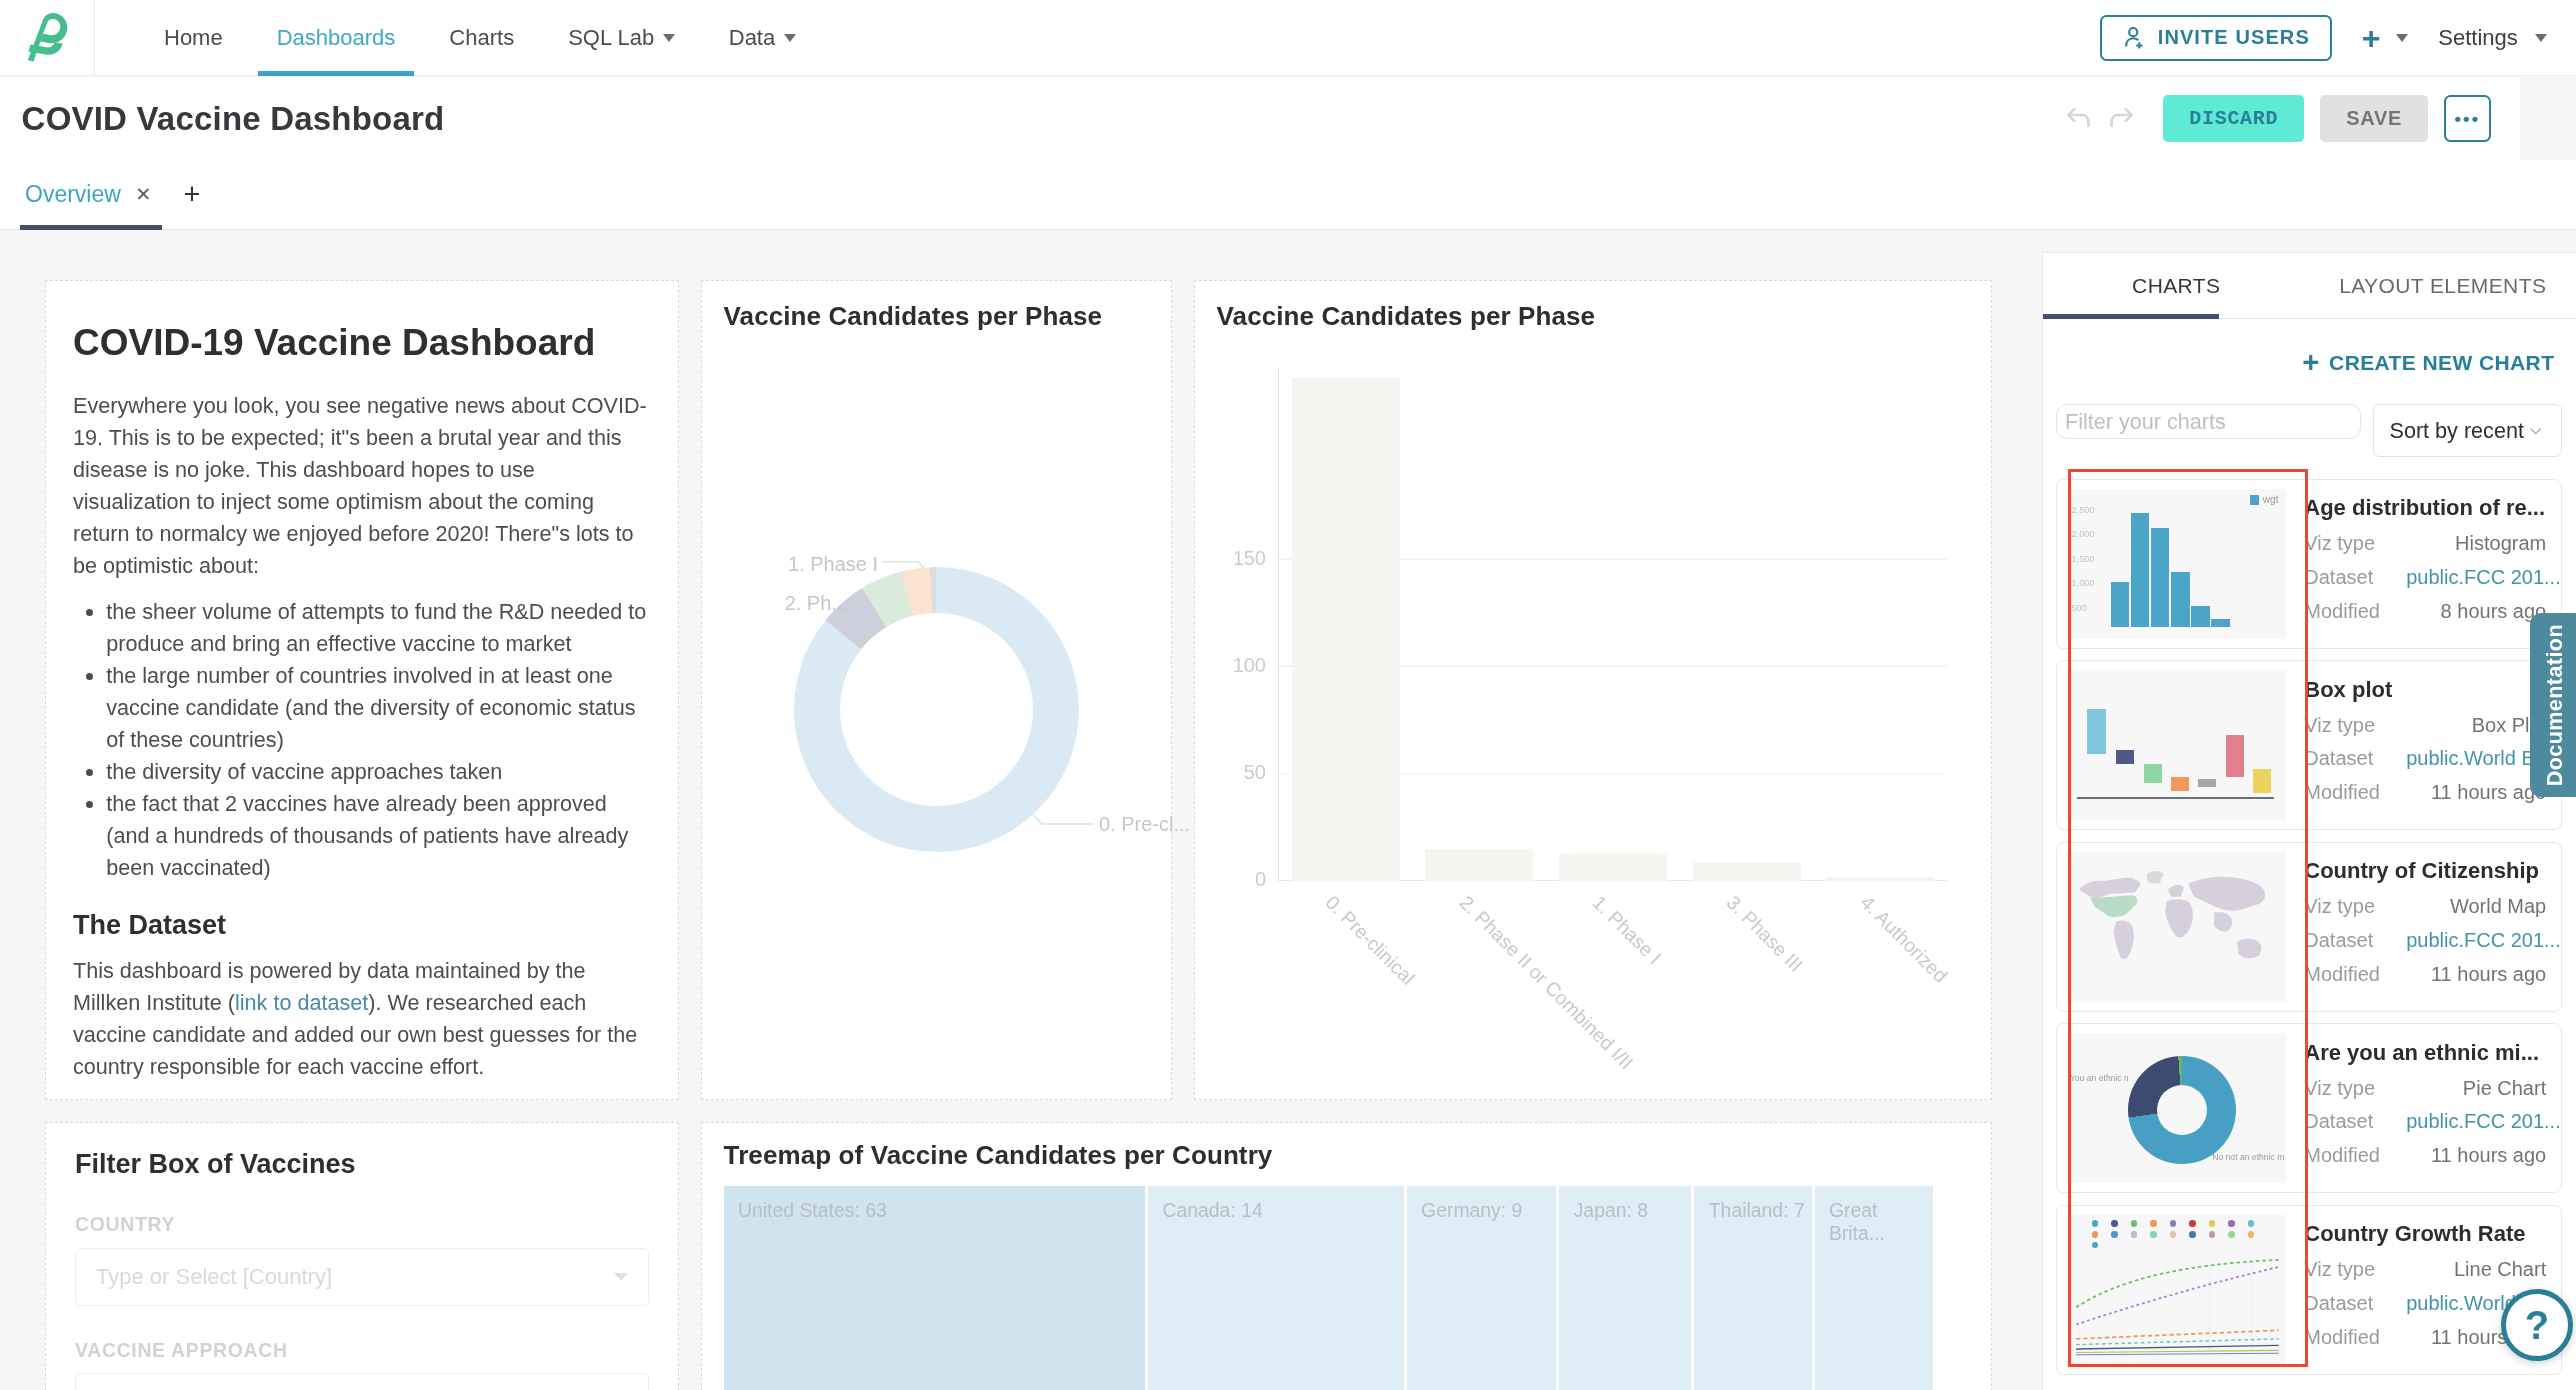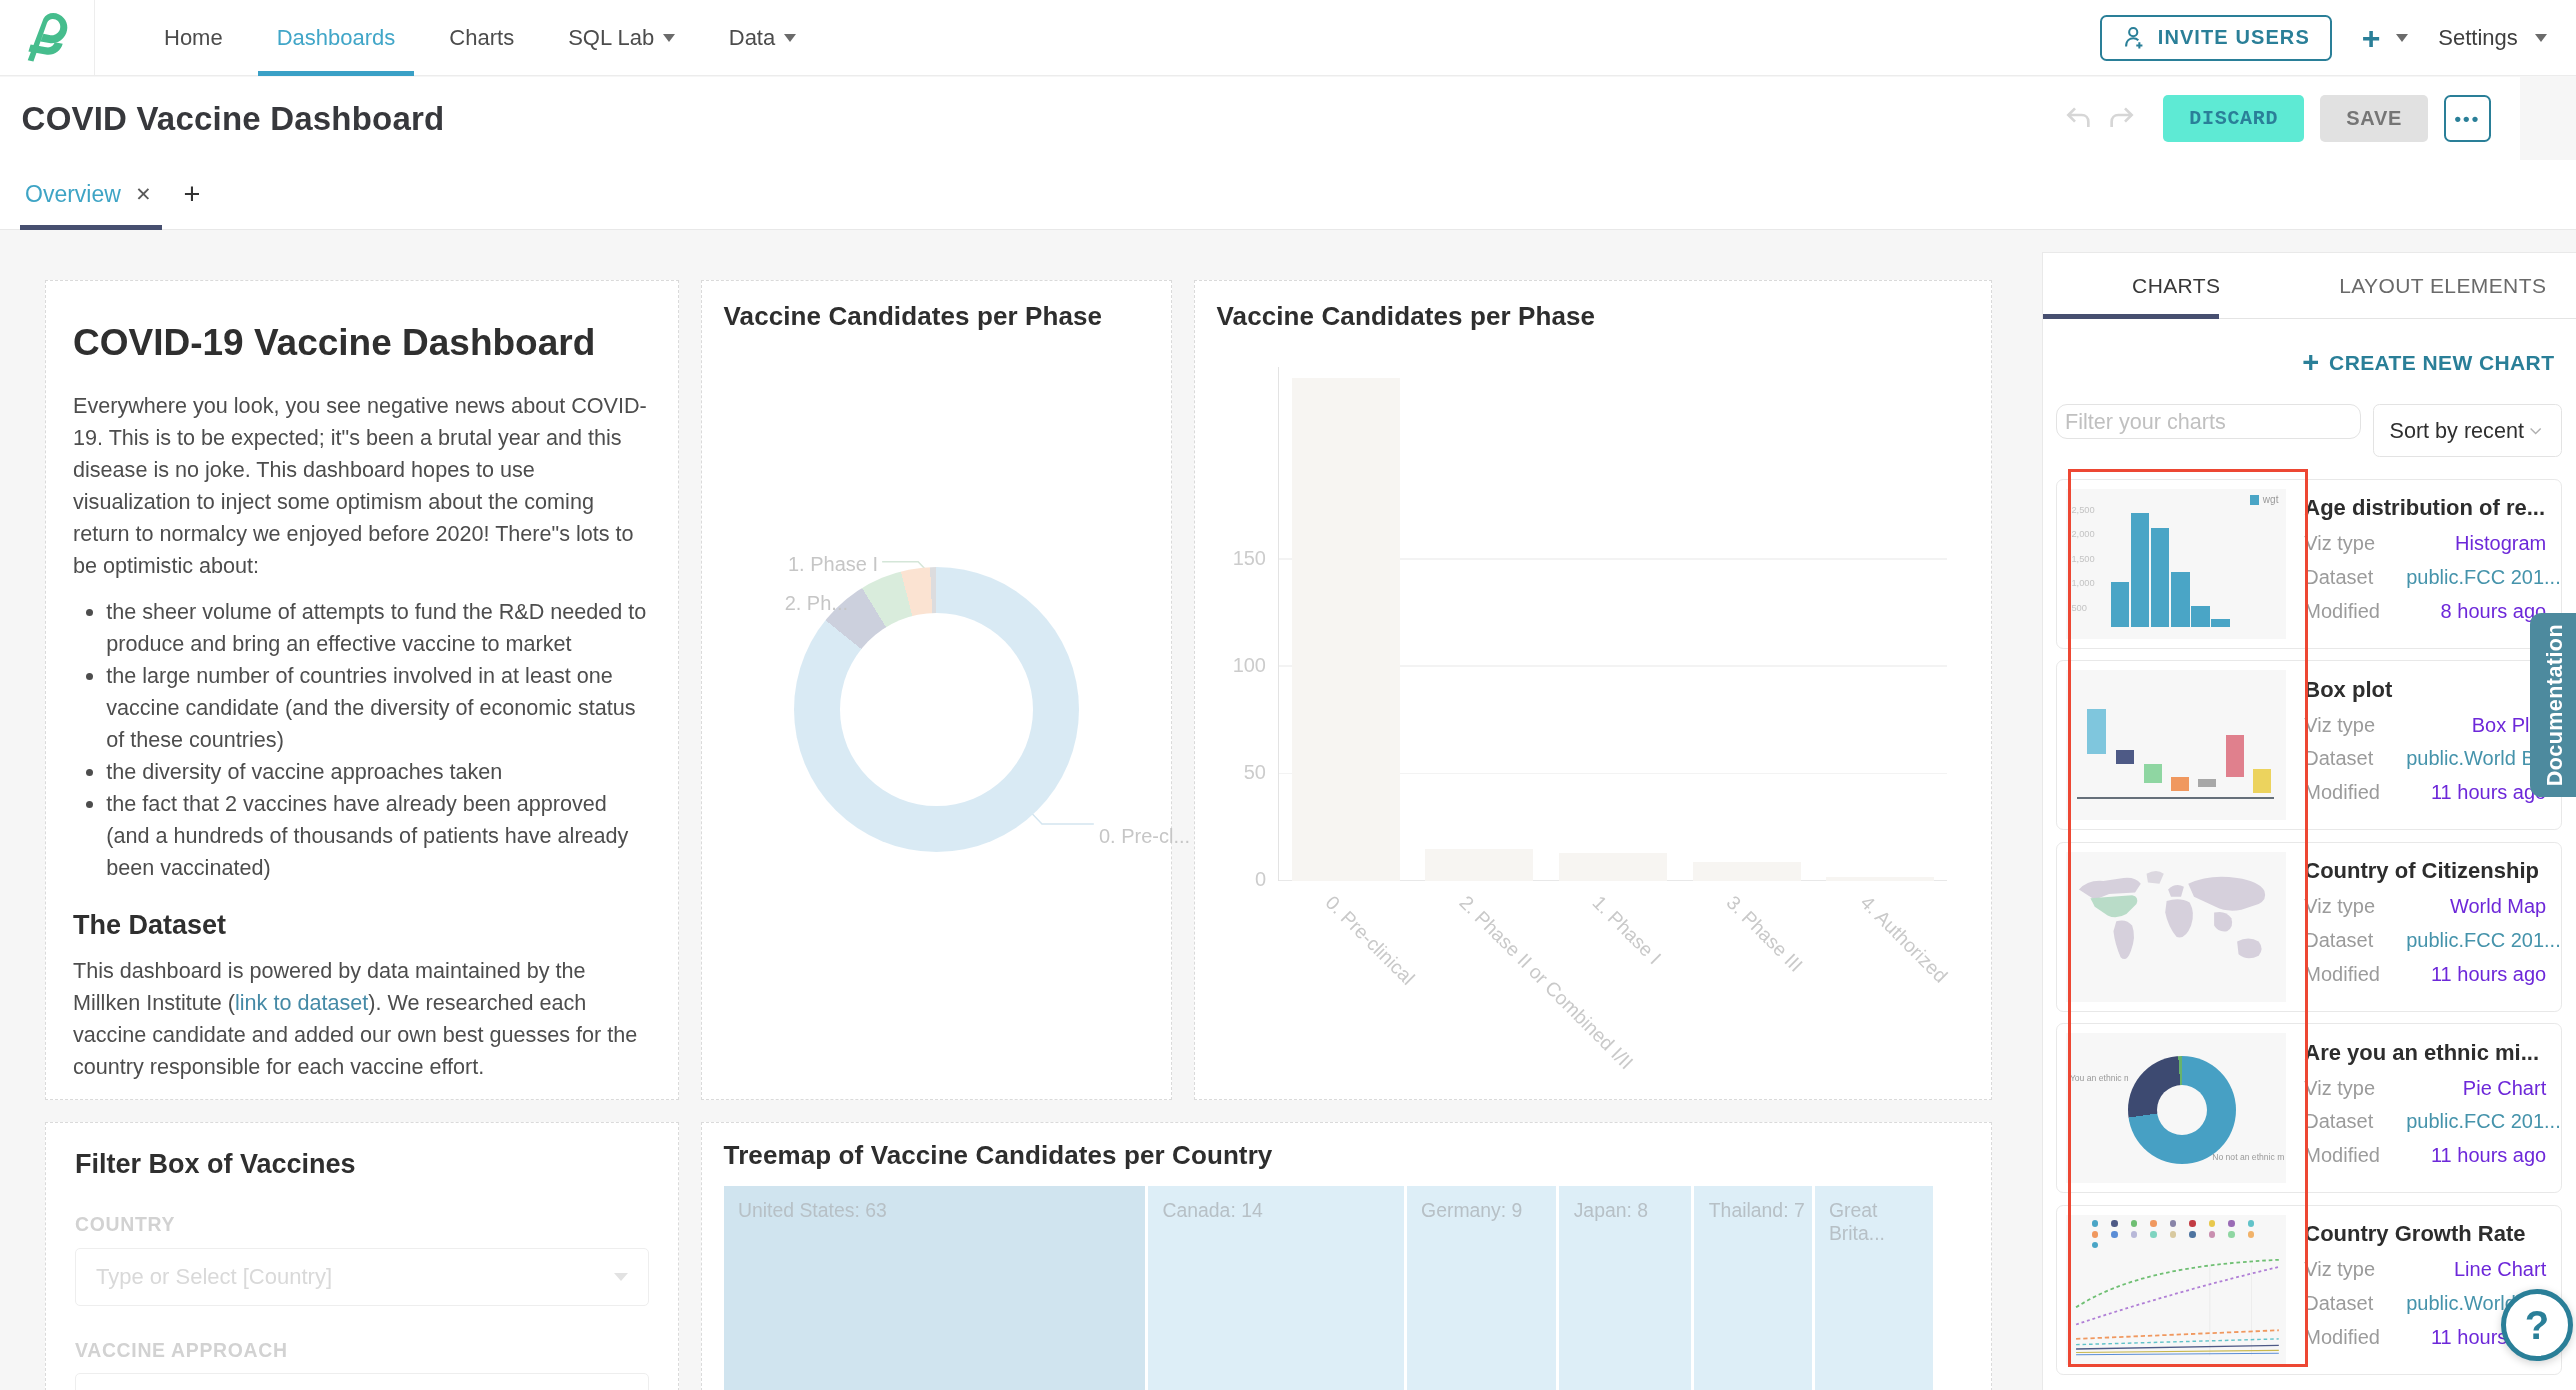--- a/index.html
+++ b/index.html
@@ -54,21 +54,21 @@
   .md-link { color:#458aa6; cursor:pointer; }
 
   
   .chart-title { position:absolute; left:21.6px; top:20px; font-size:26px; font-weight:600; color:#2e2e2e; letter-spacing:0.1px; }
   .donut-panel { left:701px; top:50px; width:471px; height:820px; }
   .donut { position:absolute; left:92px; top:286px; width:285px; height:285px; border-radius:50%; }
   .donut::after { content:""; position:absolute; inset:46px; border-radius:50%; background:#fff; }
   .callout { position:absolute; font-size:20px; color:#c6c6c6; white-space:nowrap; }
   .co-1 { left:43px; top:272px; width:133px; text-align:right; }
   .co-2 { left:29px; top:311px; width:117px; text-align:right; }
-  .co-3 { left:397px; top:544px; }
+  .co-3 { left:397px; top:532px; }
   .leader-svg { position:absolute; inset:0; width:100%; height:100%; }
 
   .bar-panel { left:1194px; top:50px; width:798px; height:820px; }
   #bar-plot { position:absolute; left:83px; top:86px; width:669px; height:514px; border-left:1.4px solid #e3e3e3; }
   .gridline { position:absolute; left:0; right:0; height:1.4px; background:#f3f3f3; }
   .gridline.zero { background:#e8e8e8; }
   .ytick { position:absolute; left:-63px; width:50px; text-align:right; font-size:20px; color:#cccccc; }
   .vbar { position:absolute; bottom:0; width:108px; background:#f7f5f2; }
   .xlabel { position:absolute; top:calc(100% + 10px); font-size:19.4px; color:#c9c9c9; white-space:nowrap; transform:rotate(45deg); transform-origin:left top; }
 
@@ -100,21 +100,21 @@
   .chart-filter::placeholder { color:#c0c0c0; }
   .sort-select { width:224px; height:53px; border:1.4px solid #e3e3e3; border-radius:6.5px; display:flex; align-items:center; justify-content:space-between; padding:0 16px; cursor:pointer; }
   .sort-value { font-size:21.6px; color:#2f2f2f; }
   .cards { margin:21.6px 14.4px 0 13px; }
   .card { height:170px; border:1.4px solid #e8e8e8; border-radius:7.2px; margin-bottom:11.5px; display:flex; gap:18.7px; padding:8.6px; background:#fff; cursor:grab; }
   .thumb { width:220px; height:150px; background:#f7f7f7; position:relative; overflow:hidden; align-self:center; flex:none; }
   .meta { flex:1; padding:7.2px 5.8px 0 0; min-width:0; }
   .card-title { font-size:22px; font-weight:700; color:#2d2d2d; white-space:nowrap; overflow:hidden; }
   .meta-row { display:flex; justify-content:space-between; margin-top:10.8px;gap:33px; }
   .m-label { font-size:20px; color:#9b9b9b; }
-  .m-value { font-size:20px; color:#6d28d9; white-space:nowrap; }
+  .m-value { font-size:20px; color:#737373; white-space:nowrap; }
   .m-link { color:#4593ab; cursor:pointer; }
 
   .red-rect { position:absolute; left:2068px; top:469px; width:240px; height:898px; border:3.6px solid #ED4733; pointer-events:none; }
   .doc-tab { position:absolute; left:2530px; top:613px; width:50px; height:184px; background:#4d8a9e; border-radius:11.5px 0 0 11.5px; display:flex; align-items:center; justify-content:center; cursor:pointer; }
   .doc-tab span { writing-mode:vertical-rl; transform:rotate(180deg); color:#fff; font-size:21.6px; font-weight:700; letter-spacing:0.4px; }
   .help-fab { position:absolute; left:2501px; top:1289px; width:72px; height:72px; border-radius:50%; border:5px solid #2a7f98; background:#fff; color:#2a7f98; font-size:40px; font-weight:700; display:flex; align-items:center; justify-content:center; box-shadow:0 2.2px 8.6px rgba(0,0,0,.18); cursor:pointer; }
 
   
   .hbars { position:absolute; left:45px; bottom:11.5px; display:flex; align-items:flex-end; gap:1.4px; }
   .hbars span { width:18.7px; background:#4aa5c6; display:block; }

